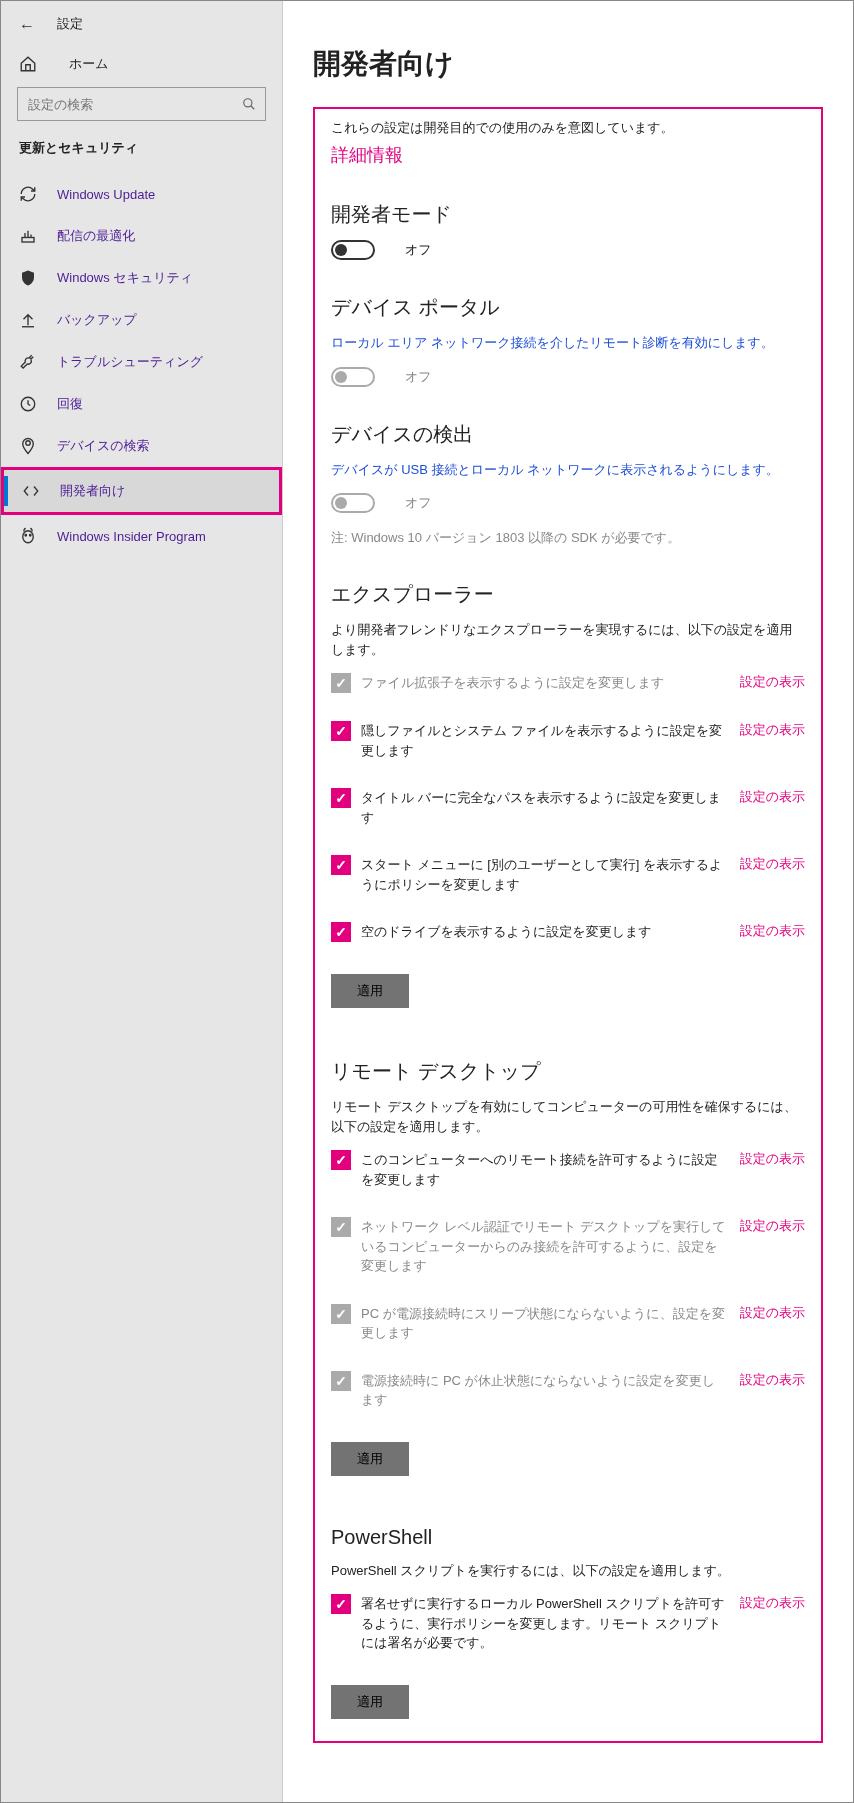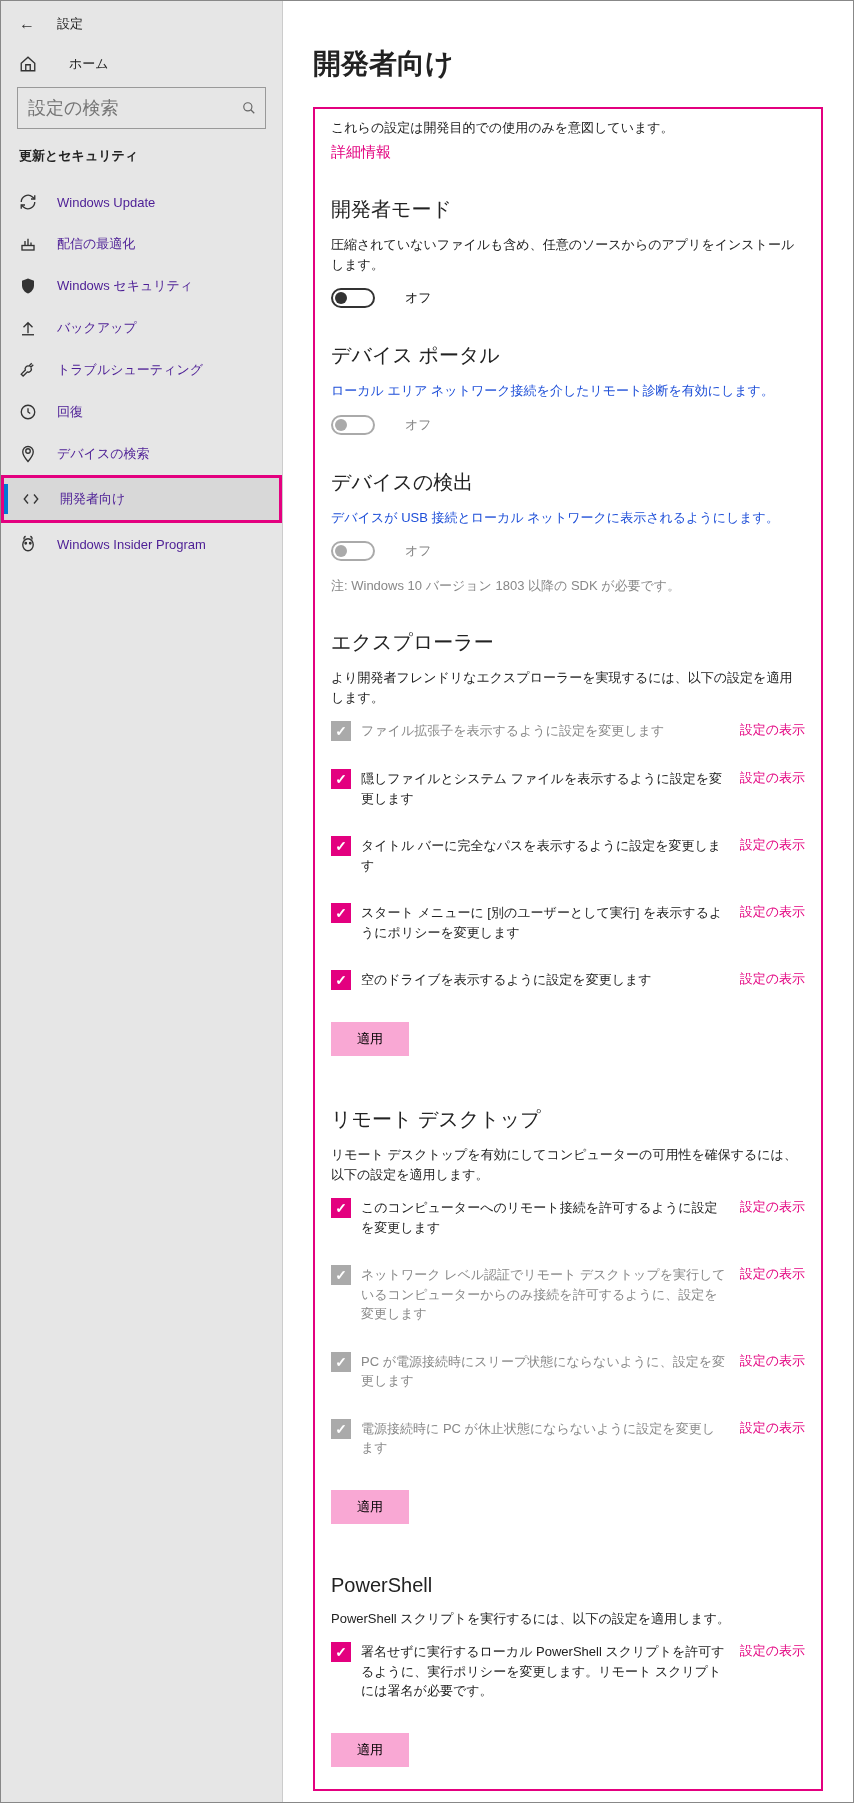--- a/index.html
+++ b/index.html
@@ -6,54 +6,54 @@
 body { background: #fff; width: 854px; height: 1803px; display: flex; border: 1px solid #888; }
 .sidebar { width: 282px; background: #e6e6e6; padding-top: 12px; border-right: 1px solid #ccc; }
 .titlebar { display: flex; align-items: center; padding: 2px 12px 14px 18px; }
 .back-arrow { font-size: 16px; color: #333; margin-right: 22px; }
 .app-title { font-size: 13px; color: #222; }
 .home-row { display: flex; align-items: center; padding: 8px 18px 14px; gap: 12px; }
 .icon { width: 18px; height: 18px; display: inline-flex; align-items: center; justify-content: center; margin-right: 20px; flex-shrink: 0; }
 .icon svg { width: 18px; height: 18px; }
 .home-label { font-size: 13px; color: #222; }
 .search-wrap { padding: 0 16px 18px; }
-.search-box { width: 100%; height: 42px; border: 1px solid #999; background: #e6e6e6; padding: 0 32px 0 10px; font-size: 18px; color: #c2410c; position: relative; }
+.search-box { width: 100%; height: 34px; border: 1px solid #999; background: #e6e6e6; padding: 0 32px 0 10px; font-size: 13px; color: #c2410c; position: relative; }
 .search-container { position: relative; }
 .search-icon { position: absolute; right: 10px; top: 50%; transform: translateY(-50%); width: 14px; height: 14px; }
 .category-header { font-size: 13px; color: #222; padding: 0 18px 16px; font-weight: 600; }
 .nav-item { display: flex; align-items: center; padding: 12px 18px; font-size: 13px; color: #4c1d95; cursor: pointer; position: relative; }
 .nav-item.selected { background: #d8d8d8; }
 .nav-item.selected::before { content: ""; position: absolute; left: 0; top: 6px; bottom: 6px; width: 4px; background: #0078d4; }
 .nav-item.highlight-box { border: 3px solid #e3007f; }
 .main { flex: 1; padding: 44px 30px 30px 30px; overflow-y: auto; position: relative; }
 .page-title { font-size: 28px; font-weight: 600; margin-bottom: 24px; color: #222; }
 .red-outline { border: 2px solid #e3007f; padding: 10px 16px 22px; }
 .intro-text { font-size: 13px; color: #222; margin-bottom: 6px; }
-.link { color: #0066cc; font-size: 15px; cursor: pointer; }
+.link { color: #0066cc; font-size: 18px; cursor: pointer; }
 .section-title { font-size: 20px; color: #222; margin-top: 34px; margin-bottom: 12px; font-weight: 400; }
 .section-desc { font-size: 13px; color: #222; margin-bottom: 14px; line-height: 1.5; }
 .section-desc.disabled { color: #1d4ed8; }
 .toggle-row { display: flex; align-items: center; margin-bottom: 8px; gap: 16px; }
 .toggle { width: 44px; height: 20px; border: 2px solid #333; border-radius: 10px; position: relative; margin-right: 14px; flex-shrink: 0; }
 .toggle::after { content: ""; position: absolute; width: 12px; height: 12px; background: #333; border-radius: 50%; left: 2px; top: 2px; }
 .toggle.disabled { border-color: #aaa; }
 .toggle.disabled::after { background: #aaa; }
 .toggle-label { font-size: 13px; color: #222; }
 .toggle-label.disabled { color: #888; }
 .note { font-size: 13px; color: #888; margin-top: 16px; }
 .check-row { display: flex; align-items: flex-start; margin-bottom: 28px; }
 .checkbox { width: 20px; height: 20px; flex-shrink: 0; margin-right: 10px; border: 2px solid #333; display: inline-flex; align-items: center; justify-content: center; }
 .checkbox.checked { background: #e3007f; border-color: #e3007f; }
 .checkbox.checked::after { content: "✓"; color: #fff; font-size: 14px; font-weight: bold; }
 .checkbox.disabled { border-color: #aaa; }
 .checkbox.disabled.checked { background: #aaa; border-color: #aaa; }
 .check-label { flex: 1; font-size: 13px; color: #222; line-height: 1.5; padding-right: 12px; }
 .check-label.disabled { color: #888; }
 .show-settings { font-size: 13px; color: #e3007f; cursor: pointer; white-space: nowrap; }
-.apply-btn { background: #f9a8d4; border: none; padding: 8px 26px; font-size: 13px; cursor: pointer; margin-top: 4px; }
+.apply-btn { background: #737373; border: none; padding: 8px 26px; font-size: 13px; cursor: pointer; margin-top: 4px; }
 </style>
 </head>
 <body>
 
 <div class="sidebar">
   <div class="titlebar">
     <span class="back-arrow">←</span>
     <span class="app-title">設定</span>
   </div>
   <div class="home-row">
@@ -162,21 +162,20 @@
 </div>
 
 <div class="main">
   <h1 class="page-title">開発者向け</h1>
 
   <div class="red-outline">
     <div class="intro-text">これらの設定は開発目的での使用のみを意図しています。</div>
     <div class="link" style="color:#e3007f">詳細情報</div>
 
     <h2 class="section-title">開発者モード</h2>
-    <div class="section-desc">圧縮されていないファイルも含め、任意のソースからのアプリをインストールします。</div>
     <div class="toggle-row">
       <div class="toggle"></div>
       <span class="toggle-label">オフ</span>
     </div>
 
     <h2 class="section-title">デバイス ポータル</h2>
     <div class="section-desc disabled">ローカル エリア ネットワーク接続を介したリモート診断を有効にします。</div>
     <div class="toggle-row">
       <div class="toggle disabled"></div>
       <span class="toggle-label disabled">オフ</span>

